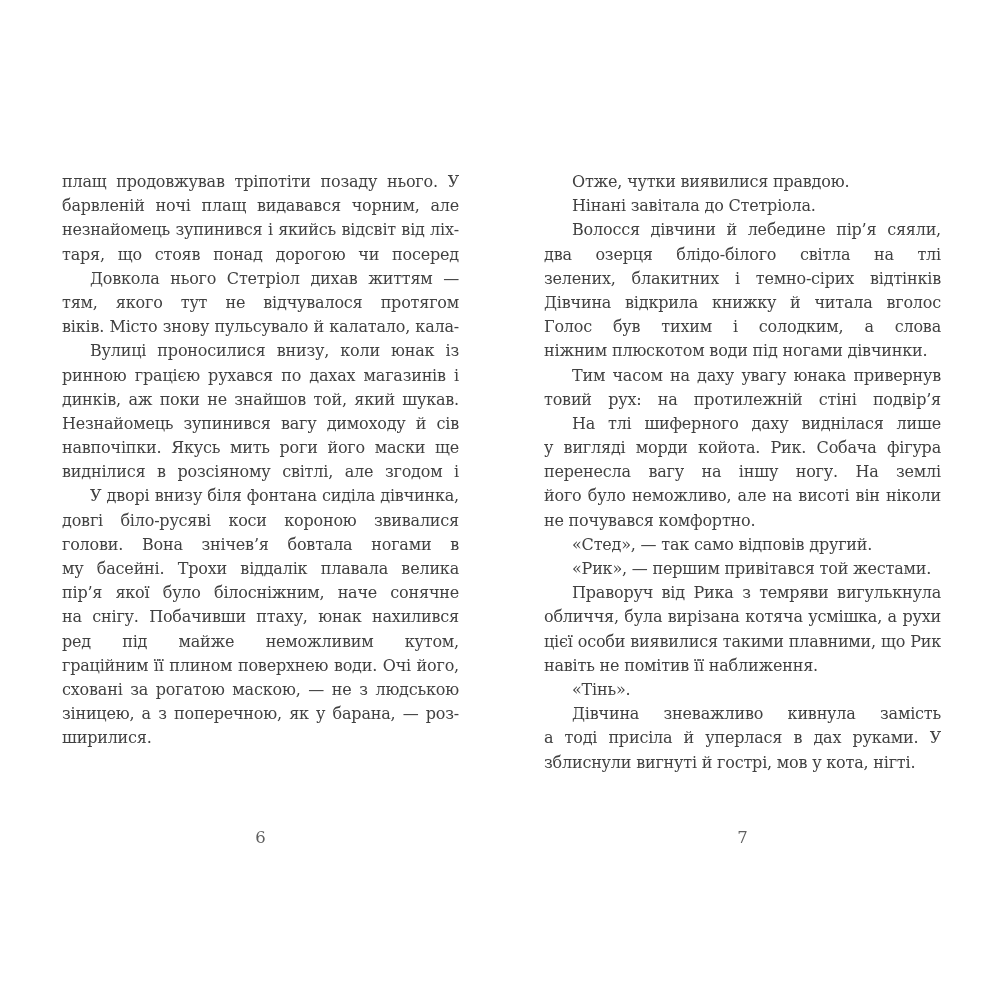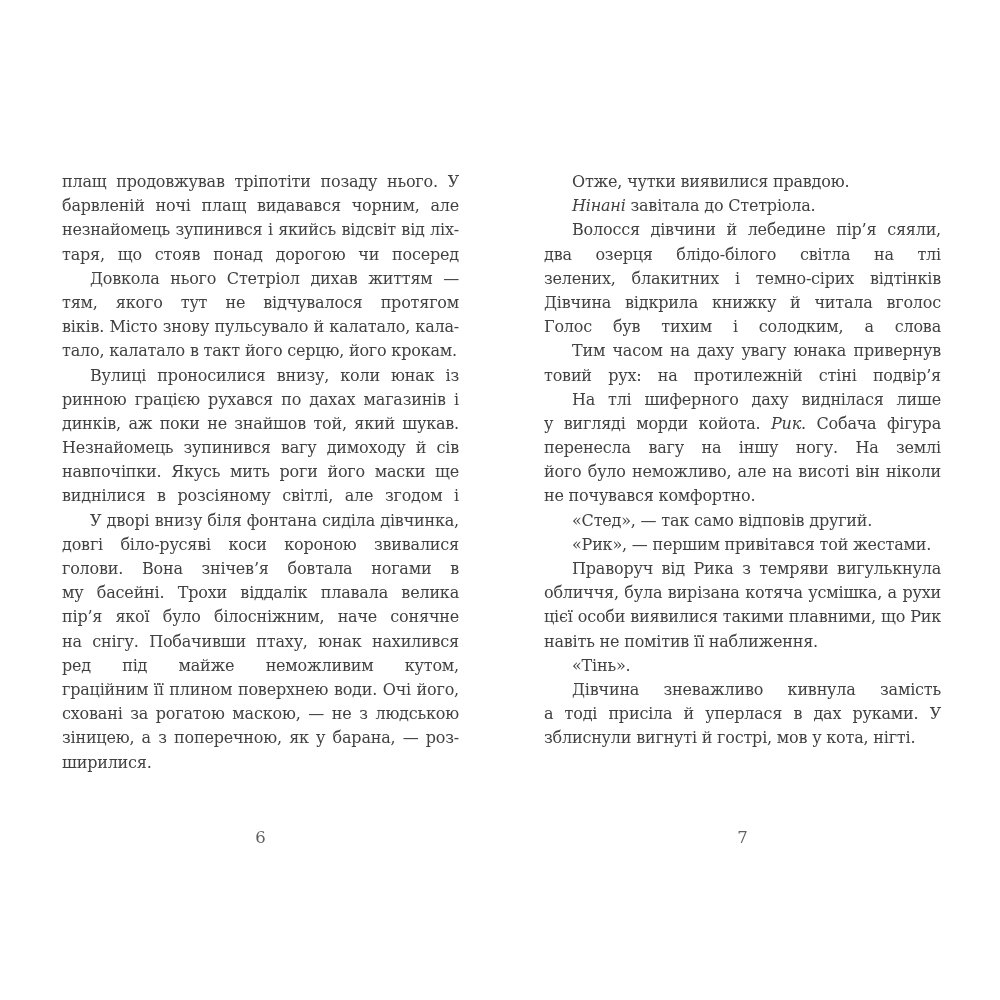--- a/index.html
+++ b/index.html
@@ -32,21 +32,21 @@
     text-align: justify;
     text-align-last: justify;
     white-space: normal;
     color: #414141;
   }
   .line.no-just {
     text-align: center;
     text-align-last: left;
   }
   .line.indent { text-indent: 28px; }
-  .it { font-style: italic; }
+  .it { }
   .page-num {
     position: absolute;
     top: 828px;
     width: 397px;
     text-align: center;
     font-size: 16.5px;
     color: #5f5f5f;
   }
   .page-num.left  { left: 62px;  }
   .page-num.right { left: 544px; }
@@ -56,21 +56,20 @@
 
 <div class="spread">
   <div class="page-col left">
       <div class="line"><span>плащ продовжував тріпотіти позаду нього. У зне-</span></div>
       <div class="line"><span>барвленій ночі плащ видавався чорним, але коли</span></div>
       <div class="line"><span>незнайомець зупинився і якийсь відсвіт від ліх-</span></div>
       <div class="line"><span>таря, що стояв понад дорогою чи посеред двору</span></div>
       <div class="line indent"><span>Довкола нього Стетріол дихав життям — жит-</span></div>
       <div class="line"><span>тям, якого тут не відчувалося протягом багатьох</span></div>
       <div class="line"><span>віків. Місто знову пульсувало й калатало, кала-</span></div>
-      <div class="line no-just"><span>тало, калатало в такт його серцю, його крокам.</span></div>
       <div class="line indent"><span>Вулиці проносилися внизу, коли юнак із тва-</span></div>
       <div class="line"><span>ринною грацією рухався по дахах магазинів і бу-</span></div>
       <div class="line"><span>динків, аж поки не знайшов той, який шукав.</span></div>
       <div class="line"><span>Незнайомець зупинився вагу димоходу й сів</span></div>
       <div class="line"><span>навпочіпки. Якусь мить роги його маски ще</span></div>
       <div class="line"><span>виднілися в розсіяному світлі, але згодом і вони</span></div>
       <div class="line indent"><span>У дворі внизу біля фонтана сиділа дівчинка, її</span></div>
       <div class="line"><span>довгі біло-русяві коси короною звивалися навколо</span></div>
       <div class="line"><span>голови. Вона знічев’я бовтала ногами в неглибоко-</span></div>
       <div class="line"><span>му басейні. Трохи віддалік плавала велика лебідка,</span></div>
@@ -83,20 +82,21 @@
       <div class="line no-just"><span>ширилися.</span></div>
     </div>
   <div class="page-col right">
       <div class="line indent no-just"><span>Отже, чутки виявилися правдою.</span></div>
       <div class="line indent no-just"><span class="it">Нінані</span><span> завітала до Стетріола.</span></div>
       <div class="line indent"><span>Волосся дівчини й лебедине пір’я сяяли, мов</span></div>
       <div class="line"><span>два озерця блідо-білого світла на тлі стриманих</span></div>
       <div class="line"><span>зелених, блакитних і темно-сірих відтінків подвір’я.</span></div>
       <div class="line"><span>Дівчина відкрила книжку й читала вголос лебідці.</span></div>
       <div class="line"><span>Голос був тихим і солодким, а слова розсіювалися</span></div>
+      <div class="line no-just"><span>ніжним плюскотом води під ногами дівчинки.</span></div>
       <div class="line indent"><span>Тим часом на даху увагу юнака привернув рап-</span></div>
       <div class="line"><span>товий рух: на протилежній стіні подвір’я з’явилася</span></div>
       <div class="line indent"><span>На тлі шиферного даху виднілася лише маска</span></div>
       <div class="line"><span>у вигляді морди койота. </span><span class="it">Рик</span><span>. Собача фігура</span></div>
       <div class="line"><span>перенесла вагу на іншу ногу. На землі зупинити</span></div>
       <div class="line"><span>його було неможливо, але на висоті він ніколи</span></div>
       <div class="line no-just"><span>не почувався комфортно.</span></div>
       <div class="line indent no-just"><span>«Стед», — так само відповів другий.</span></div>
       <div class="line indent no-just"><span>«Рик», — першим привітався той жестами.</span></div>
       <div class="line indent"><span>Праворуч від Рика з темряви вигулькнула тре-</span></div>

